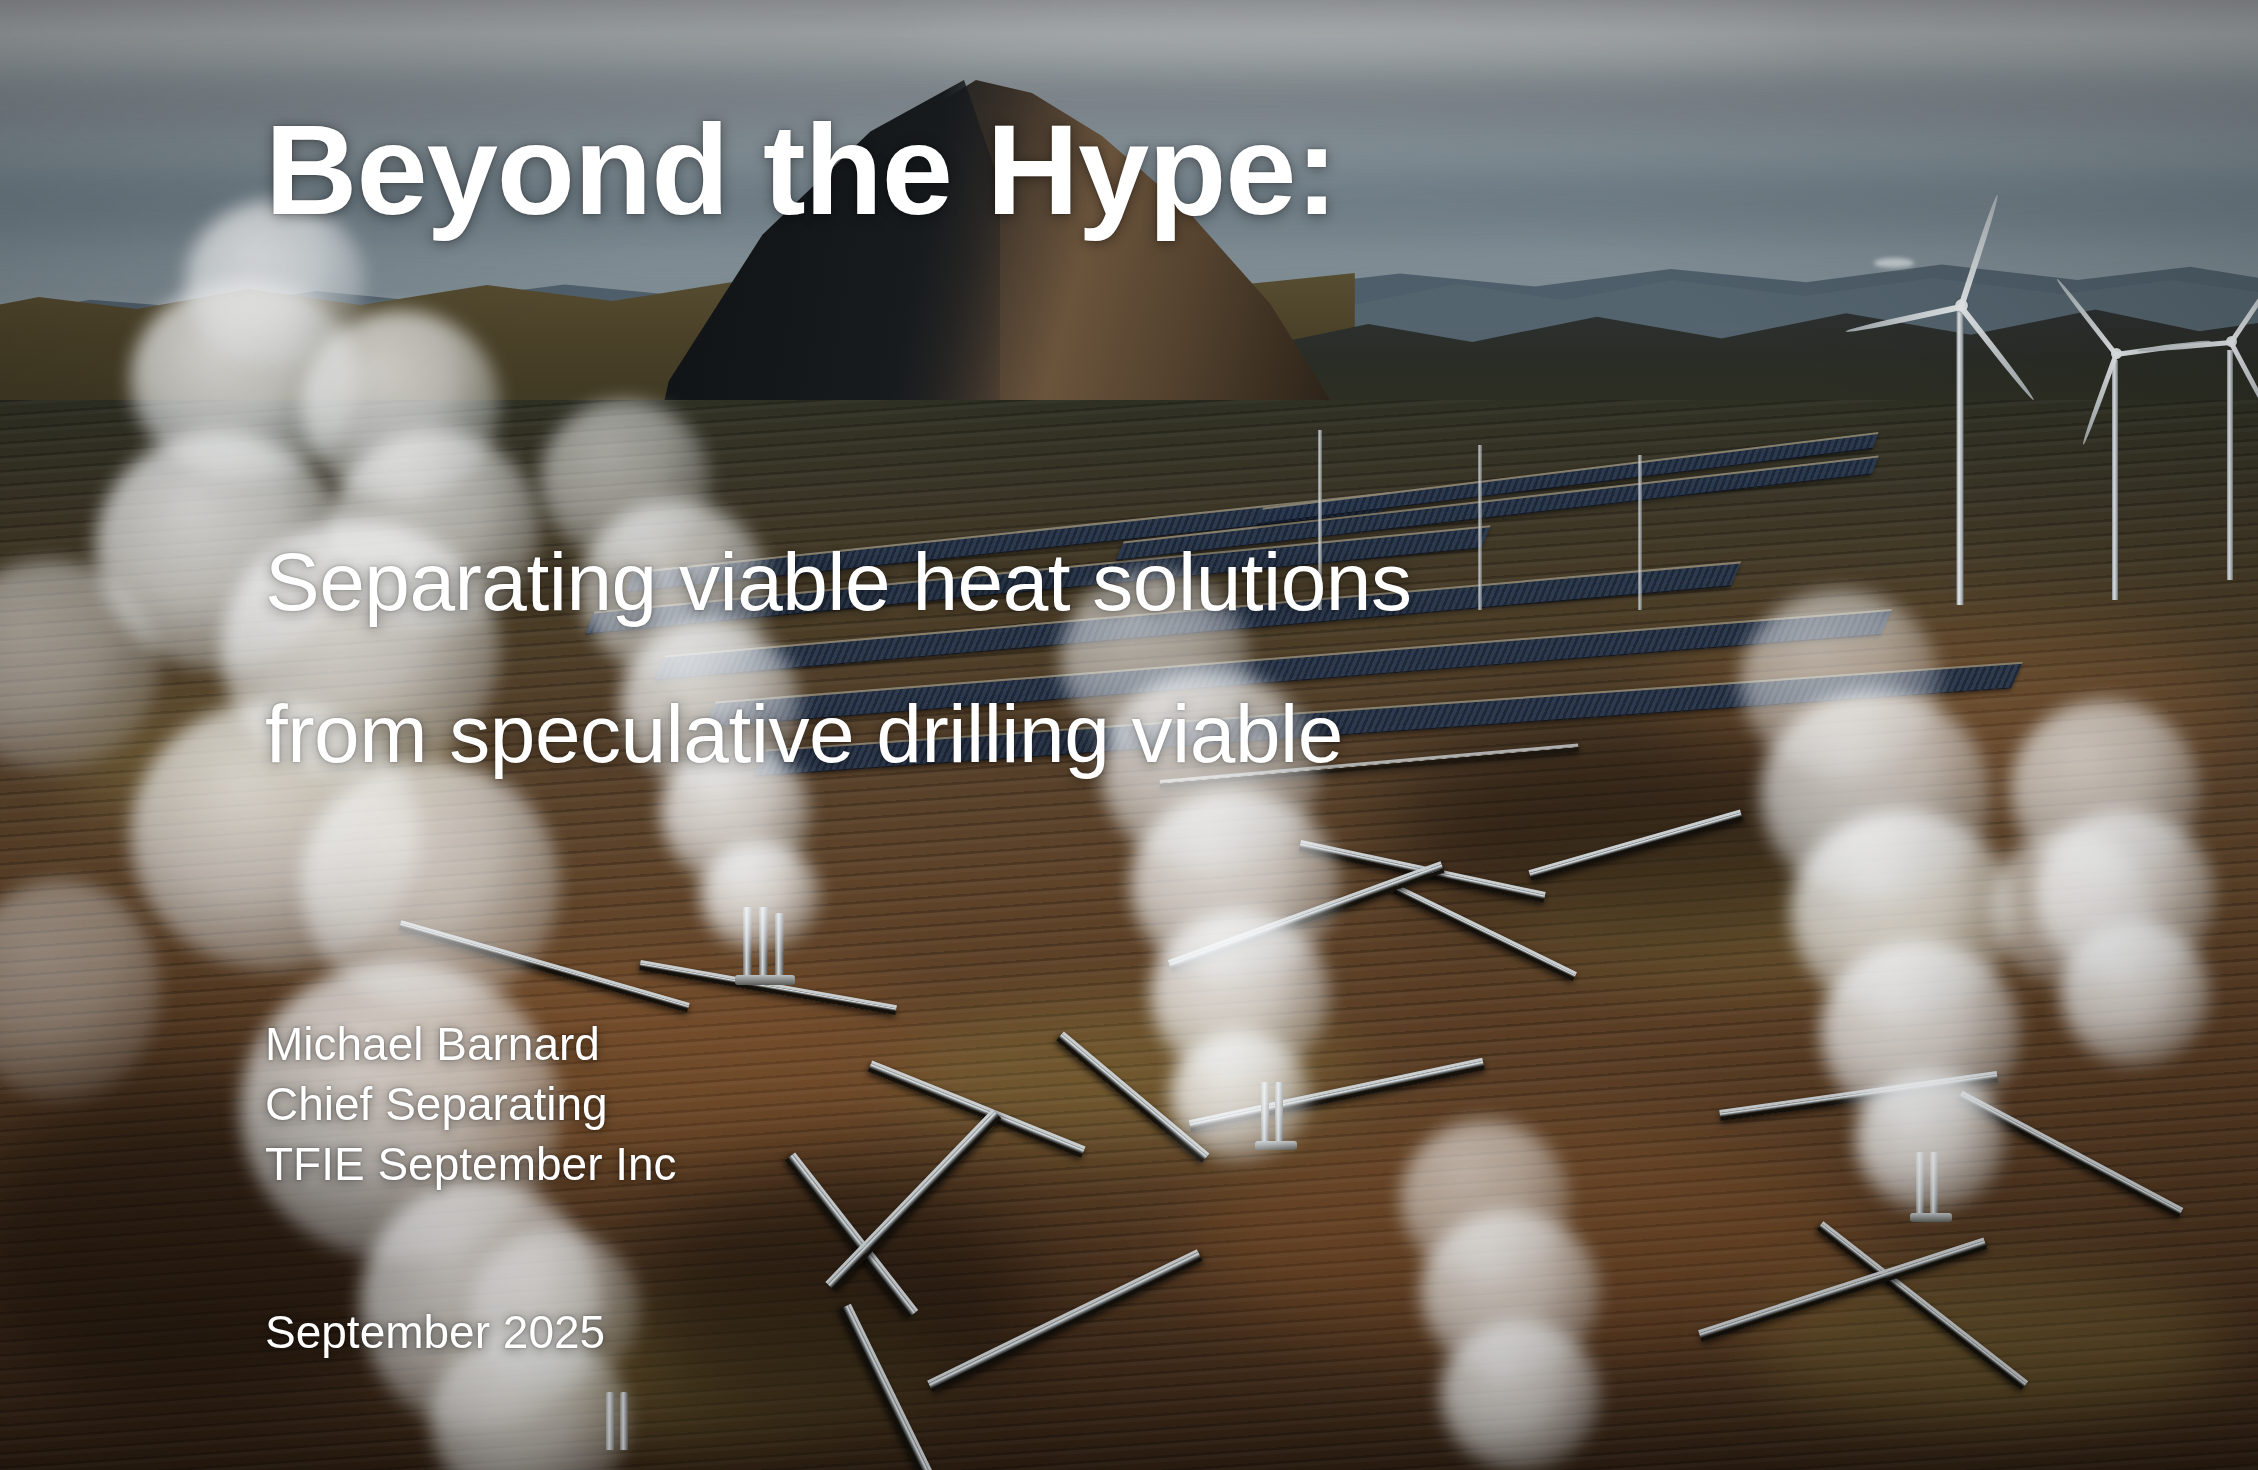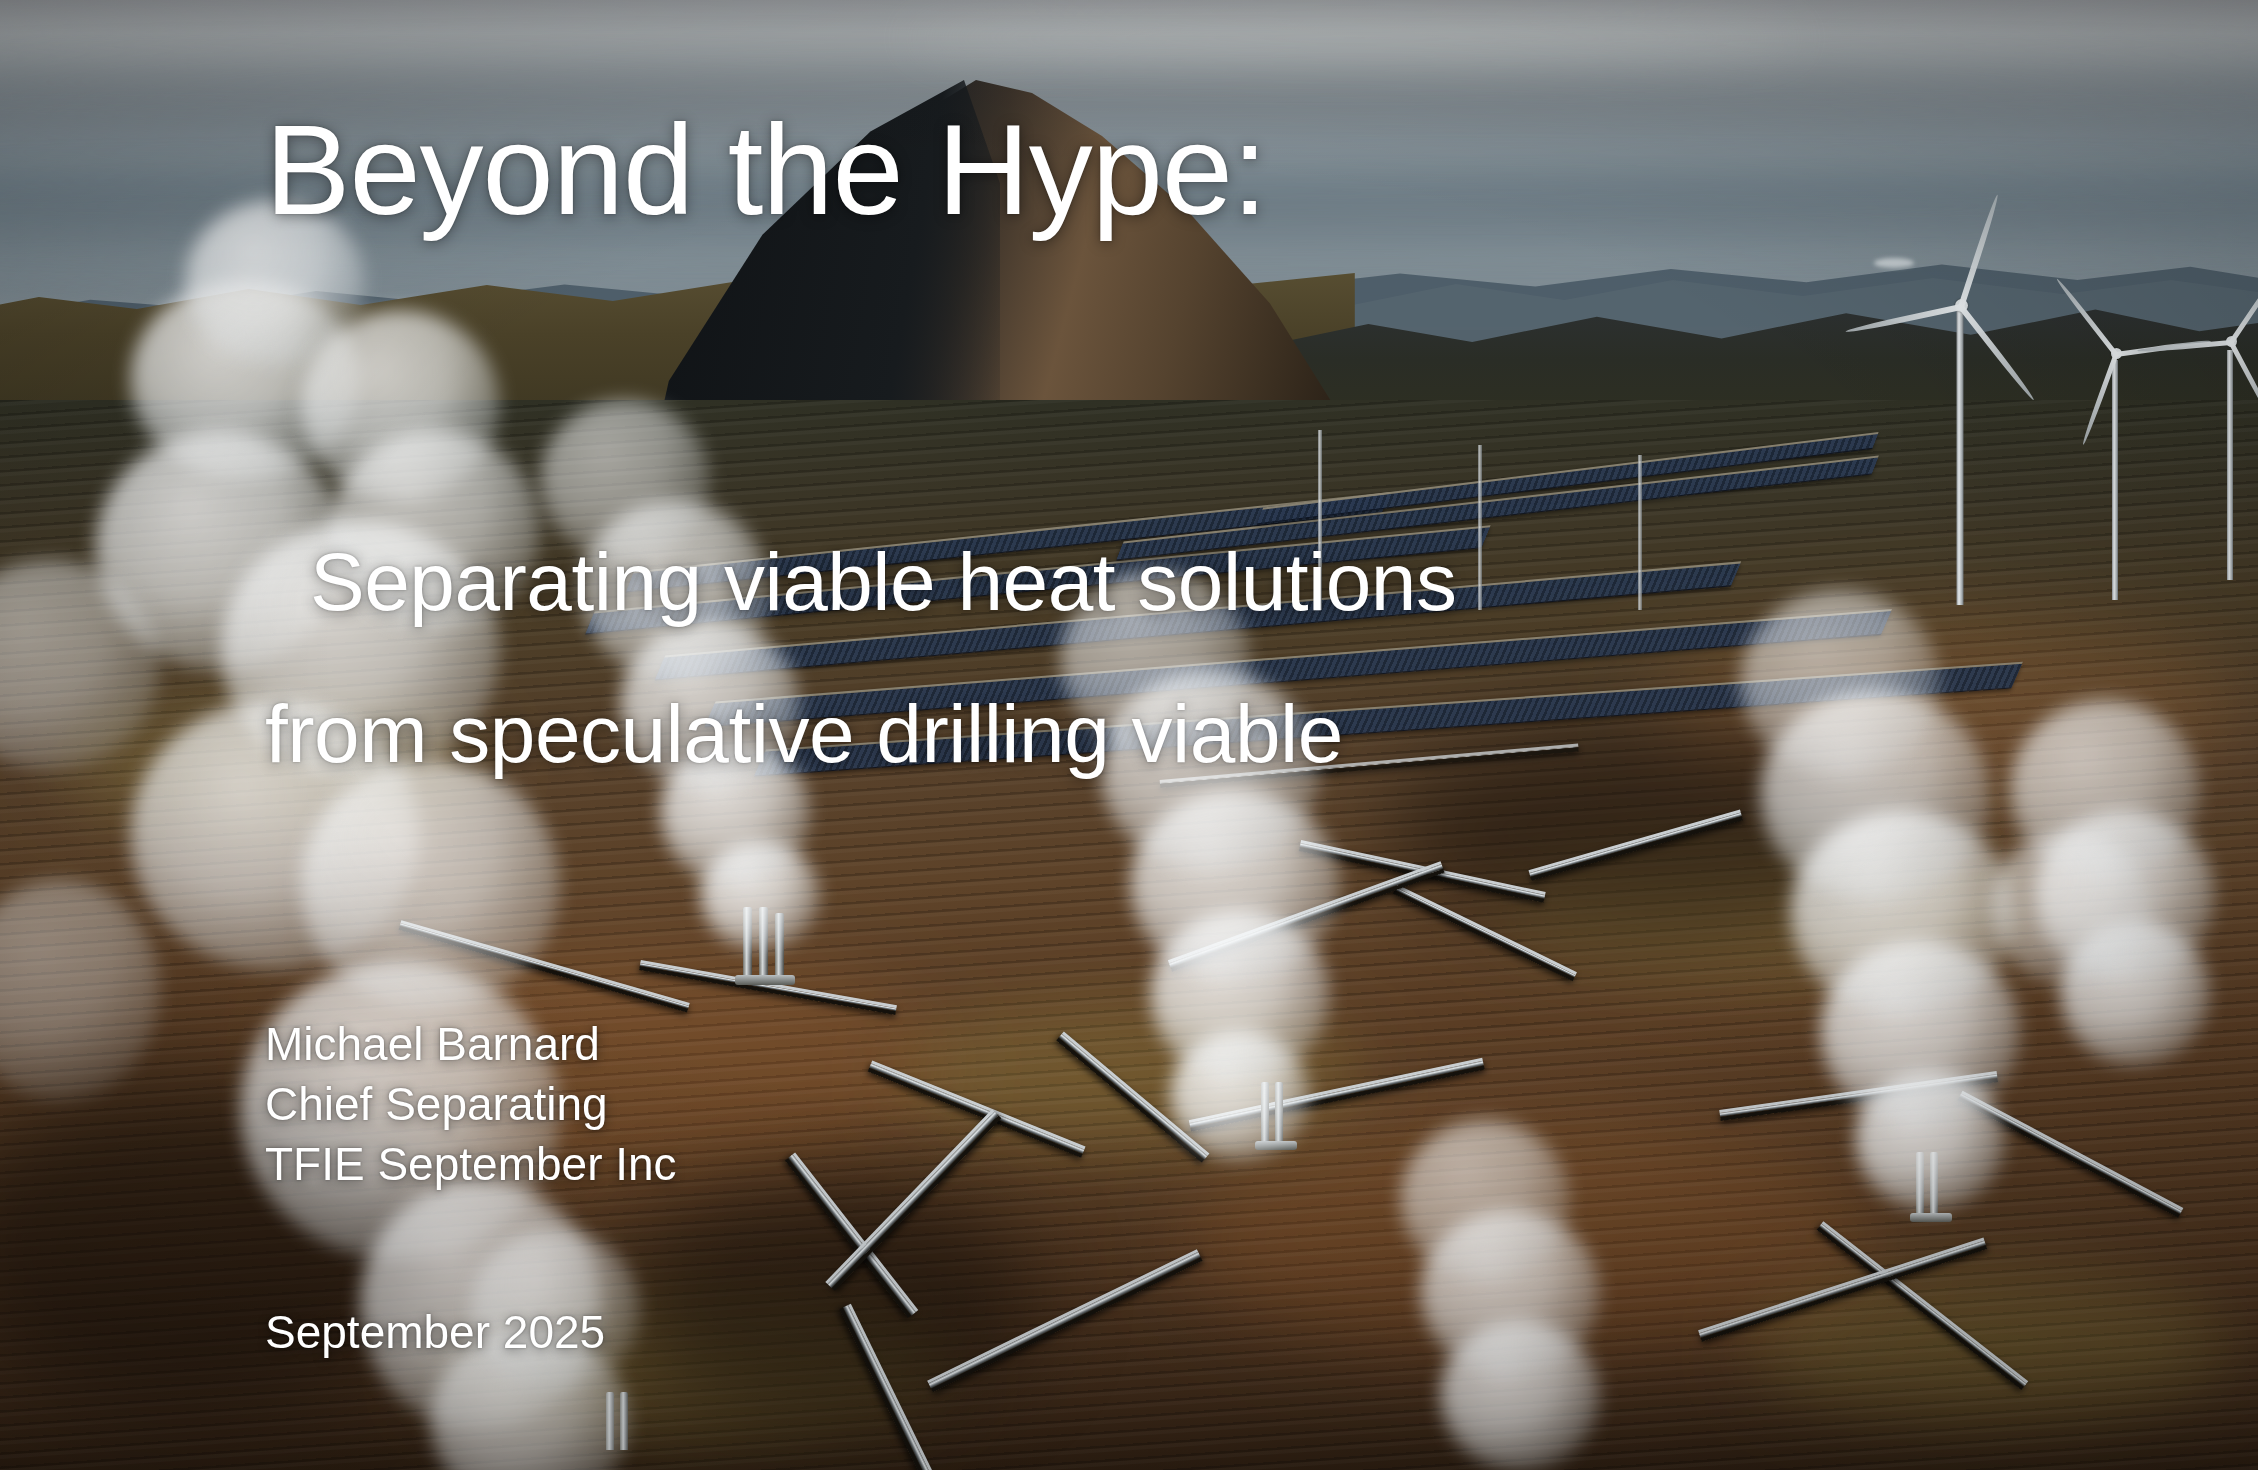--- a/index.html
+++ b/index.html
@@ -220,33 +220,33 @@
 
   .title-line {
     color:#ffffff;
     font-size:128px;
     font-weight:400;
     line-height:1.16;
     letter-spacing:-1px;
     white-space:nowrap;
     text-shadow:0 2px 14px rgba(0,0,0,.40), 0 0 3px rgba(0,0,0,.28);
   }
-  #title-1 { position:absolute; left:265px; top:96px; }
+  #title-1 { position:absolute; left:265px; top:96px;font-weight:bold; }
   #title-2 { position:absolute; left:265px; top:305px; }
 
   .subtitle-line {
     color:#ffffff;
     font-size:82px;
     font-weight:400;
     line-height:1.2;
     letter-spacing:-0.5px;
     white-space:nowrap;
     text-shadow:0 2px 14px rgba(0,0,0,.42), 0 0 3px rgba(0,0,0,.3);
   }
-  #sub-1 { position:absolute; left:265px; top:533px;margin-left:45px; }
+  #sub-1 { position:absolute; left:265px; top:533px; }
   #sub-2 { position:absolute; left:265px; top:685px; }
 
   .byline-block { position:absolute; left:265px; top:1015px; }
   .byline-line {
     color:#ffffff;
     font-size:46px;
     font-weight:400;
     line-height:1.30;
     white-space:nowrap;
     text-shadow:0 2px 11px rgba(0,0,0,.48), 0 0 3px rgba(0,0,0,.35);

